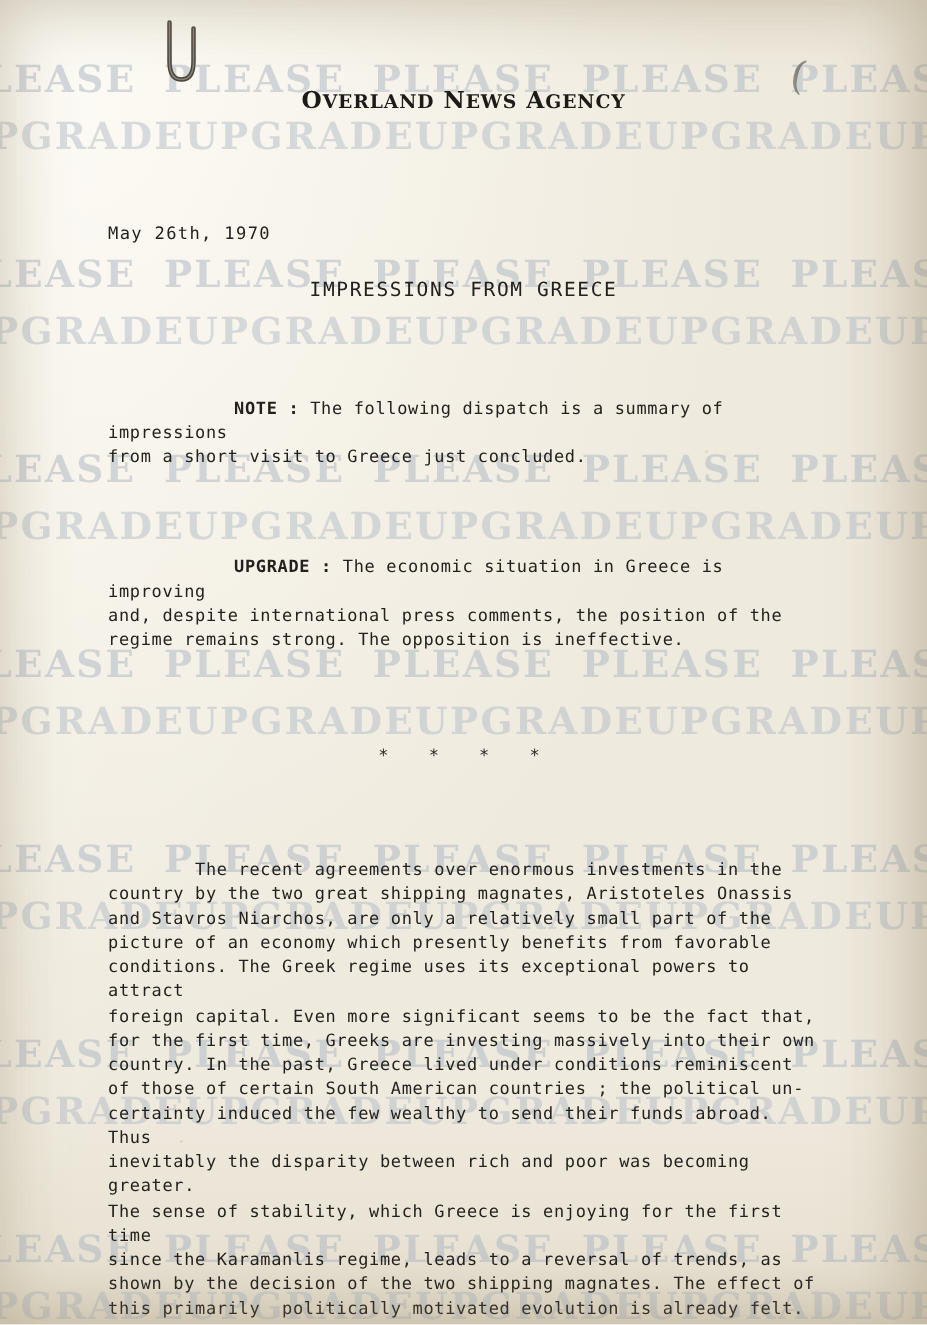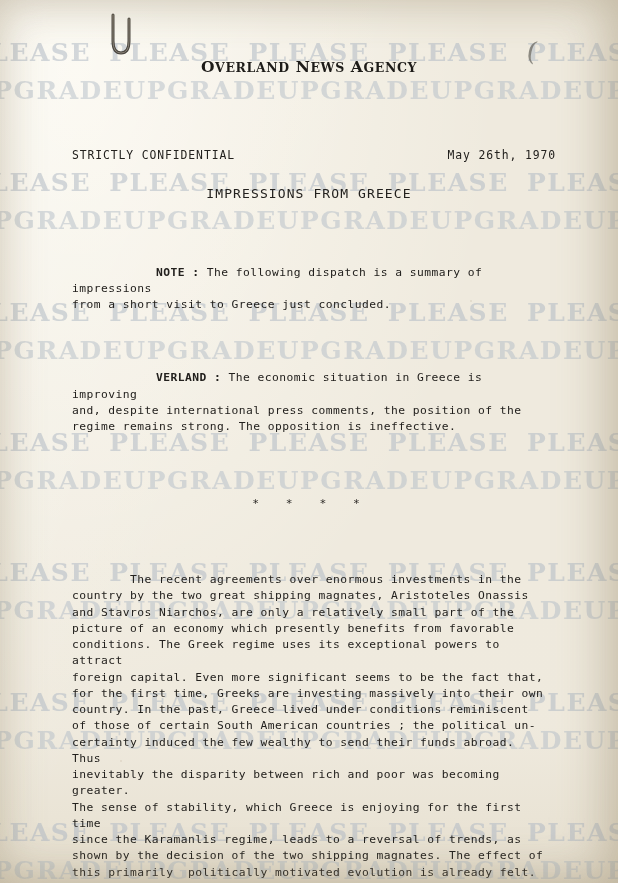--- a/index.html
+++ b/index.html
@@ -275,32 +275,31 @@
       <span>UPGRADE</span>
       <span>UPGRADE</span>
     </div>
   </div>
 
   <div class="content">
 
     <div class="title"><span>O</span><span class="sc">VERLAND</span> <span>N</span><span class="sc">EWS</span> <span>A</span><span class="sc">GENCY</span></div>
 
     <div class="meta-row">
-      <span>STRICTLY CONFIDENTIAL</span>
       <span>May 26th, 1970</span>
     </div>
 
     <div class="subtitle">IMPRESSIONS FROM GREECE</div>
 
     <div class="body">
 
       <p class="para tight"><span style="display:inline-block;width:84px;"></span><span class="lead">NOTE :</span><span> The following dispatch is a summary of impressions
 from a short visit to Greece just concluded.</span></p>
 
-      <p class="para"><span style="display:inline-block;width:84px;"></span><span class="lead">VERLAND :</span><span> The economic situation in Greece is improving
+      <p class="para"><span style="display:inline-block;width:84px;"></span><span class="lead">UPGRADE :</span><span> The economic situation in Greece is improving
 and, despite international press comments, the position of the
 regime remains strong. The opposition is ineffective.</span></p>
 
       <div class="stars">* * * *</div>
 
       <p class="para">        The recent agreements over enormous investments in the
 country by the two great shipping magnates, Aristoteles Onassis
 and Stavros Niarchos, are only a relatively small part of the
 picture of an economy which presently benefits from favorable
 conditions. The Greek regime uses its exceptional powers to attract

